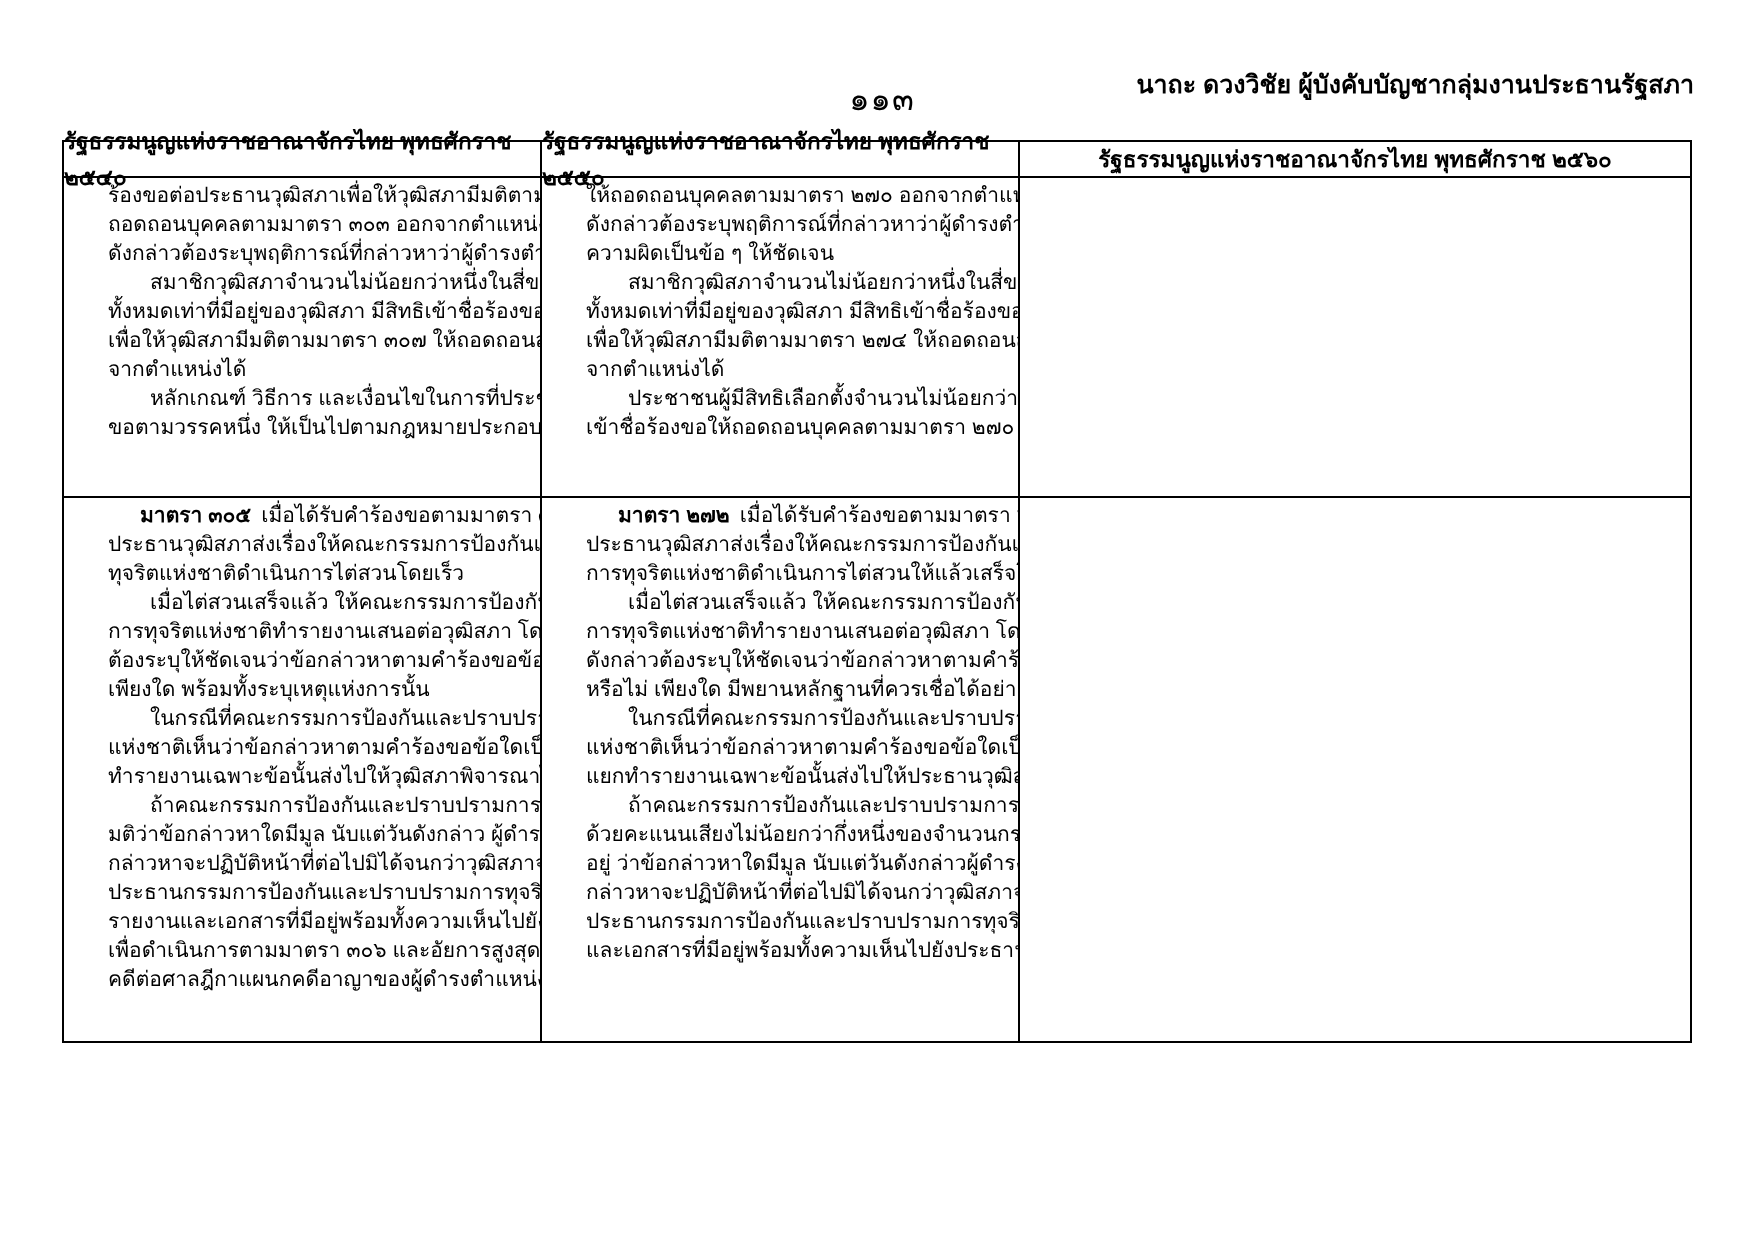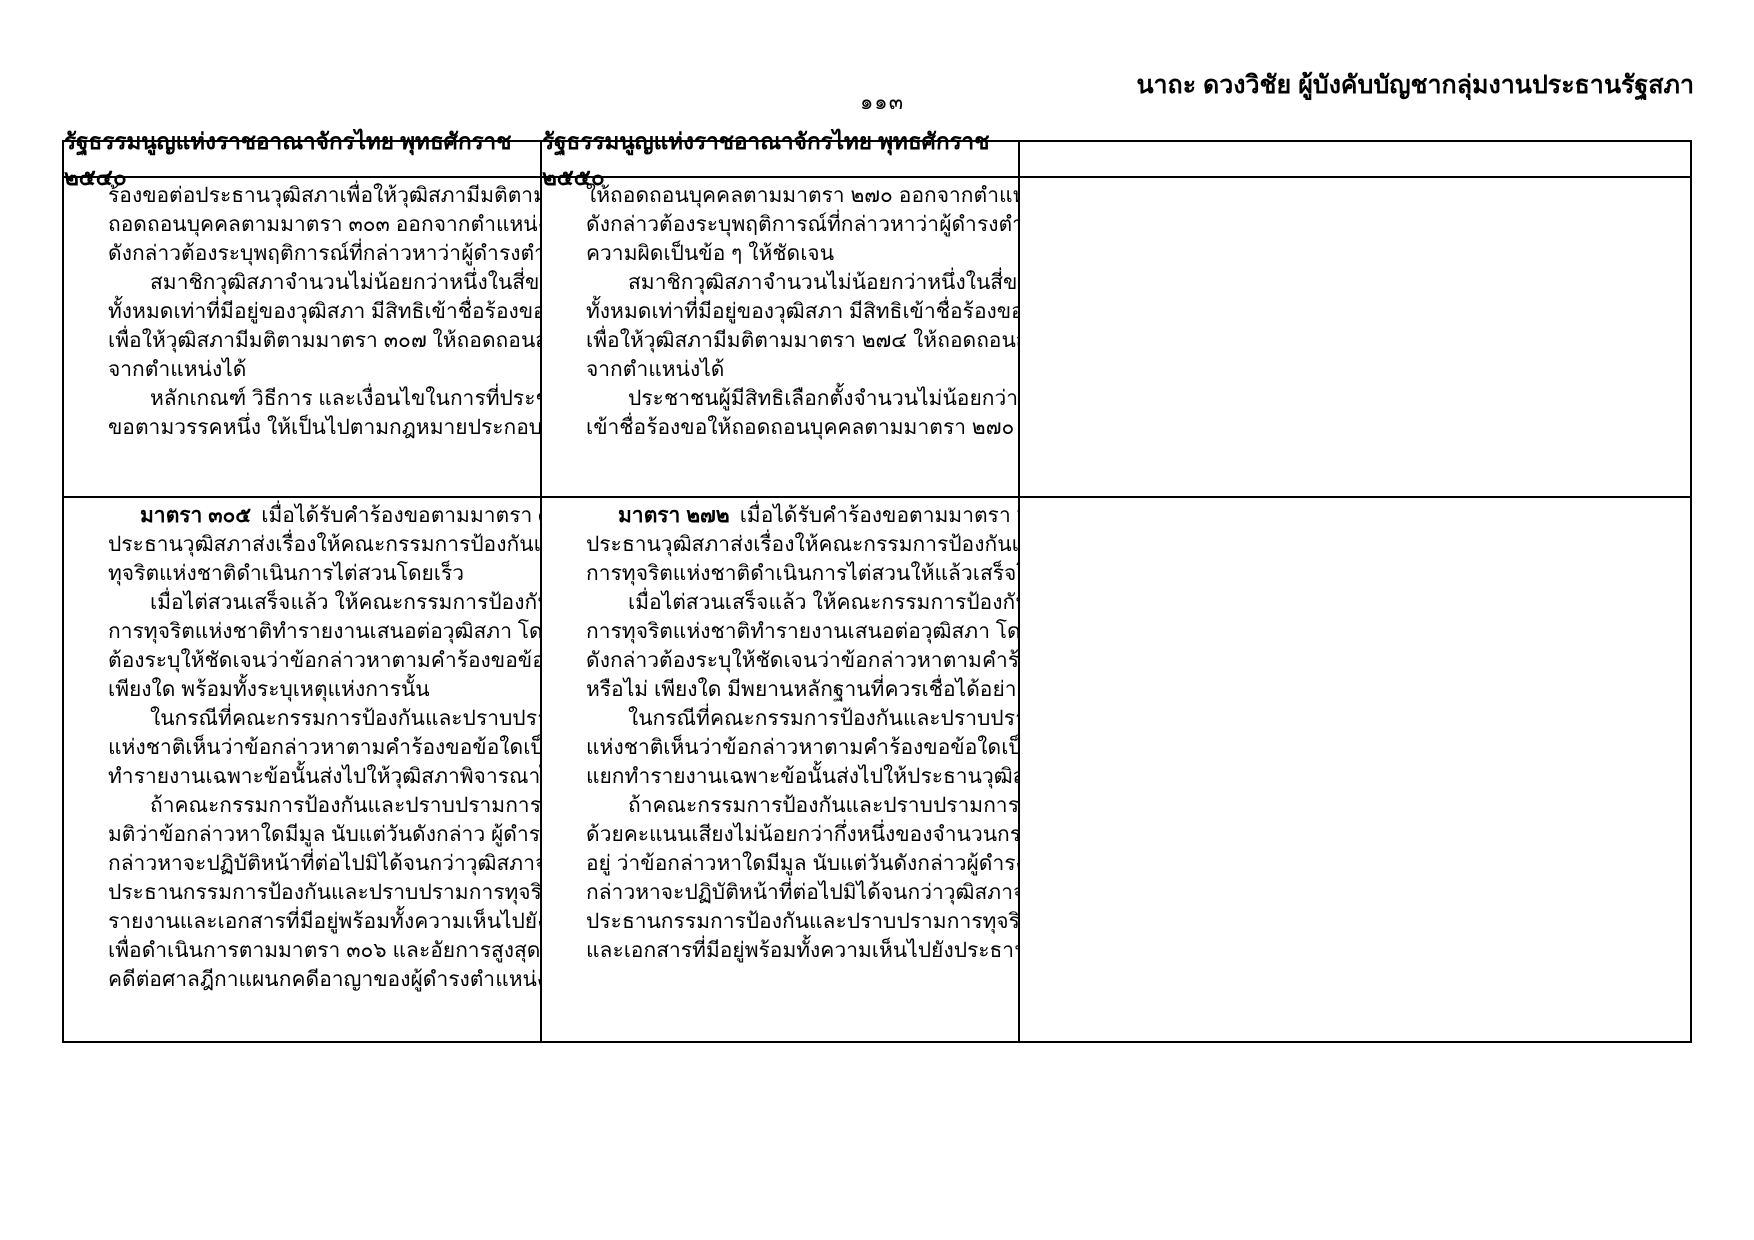--- a/index.html
+++ b/index.html
@@ -6,23 +6,23 @@
   html, body { width:1754px; height:1240px; }
   body {
     position:relative;
     background:#ffffff;
     color:#000000;
     font-family:"Liberation Sans", sans-serif;
     overflow:hidden;
   }
   .page-number {
     position:absolute;
-    top:85px; left:0; width:100%;
+    top:73px; left:0; width:100%;
     text-align:center;
-    font-size:21px;
+    font-size:32px;
     letter-spacing:1px;
     padding-left:10px;
   }
   .author-block {
     position:absolute;
     top:68px; right:60px;
     text-align:left;
     font-weight:bold;
     font-size:25px;
     line-height:32px;
@@ -62,20 +62,21 @@
 
 <div class="author-block">
   <div>นาถะ  ดวงวิชัย ผู้บังคับบัญชากลุ่มงานประธานรัฐสภา</div>
 </div>
 
 <div class="doc-table">
 
   <div class="tr hrow">
     <div class="hcell c1">รัฐธรรมนูญแห่งราชอาณาจักรไทย พุทธศักราช ๒๕๔๐</div>
     <div class="hcell c2">รัฐธรรมนูญแห่งราชอาณาจักรไทย พุทธศักราช ๒๕๕๐</div>
+    <div class="hcell c3">รัฐธรรมนูญแห่งราชอาณาจักรไทย พุทธศักราช ๒๕๖๐</div>
   </div>
 
   <div class="tr r1">
     <div class="cell c1">
 
     <div class="line"><b class="lead"></b><span>ร้องขอต่อประธานวุฒิสภาเพื่อให้วุฒิสภามีมติตามมาตรา ๓๐๗ ให้</span></div>
         <div class="line"><b class="lead"></b><span>ถอดถอนบุคคลตามมาตรา ๓๐๓ ออกจากตำแหน่งได้ คำร้องขอ</span></div>
         <div class="line"><b class="lead"></b><span>ดังกล่าวต้องระบุพฤติการณ์ที่กล่าวหาว่าผู้ดำรงตำแหน่งดังกล่าว</span></div>
         <div class="line ind"><b class="lead"></b><span>สมาชิกวุฒิสภาจำนวนไม่น้อยกว่าหนึ่งในสี่ของจำนวนสมาชิก</span></div>
         <div class="line"><b class="lead"></b><span>ทั้งหมดเท่าที่มีอยู่ของวุฒิสภา มีสิทธิเข้าชื่อร้องขอต่อประธานวุฒิสภา</span></div>

